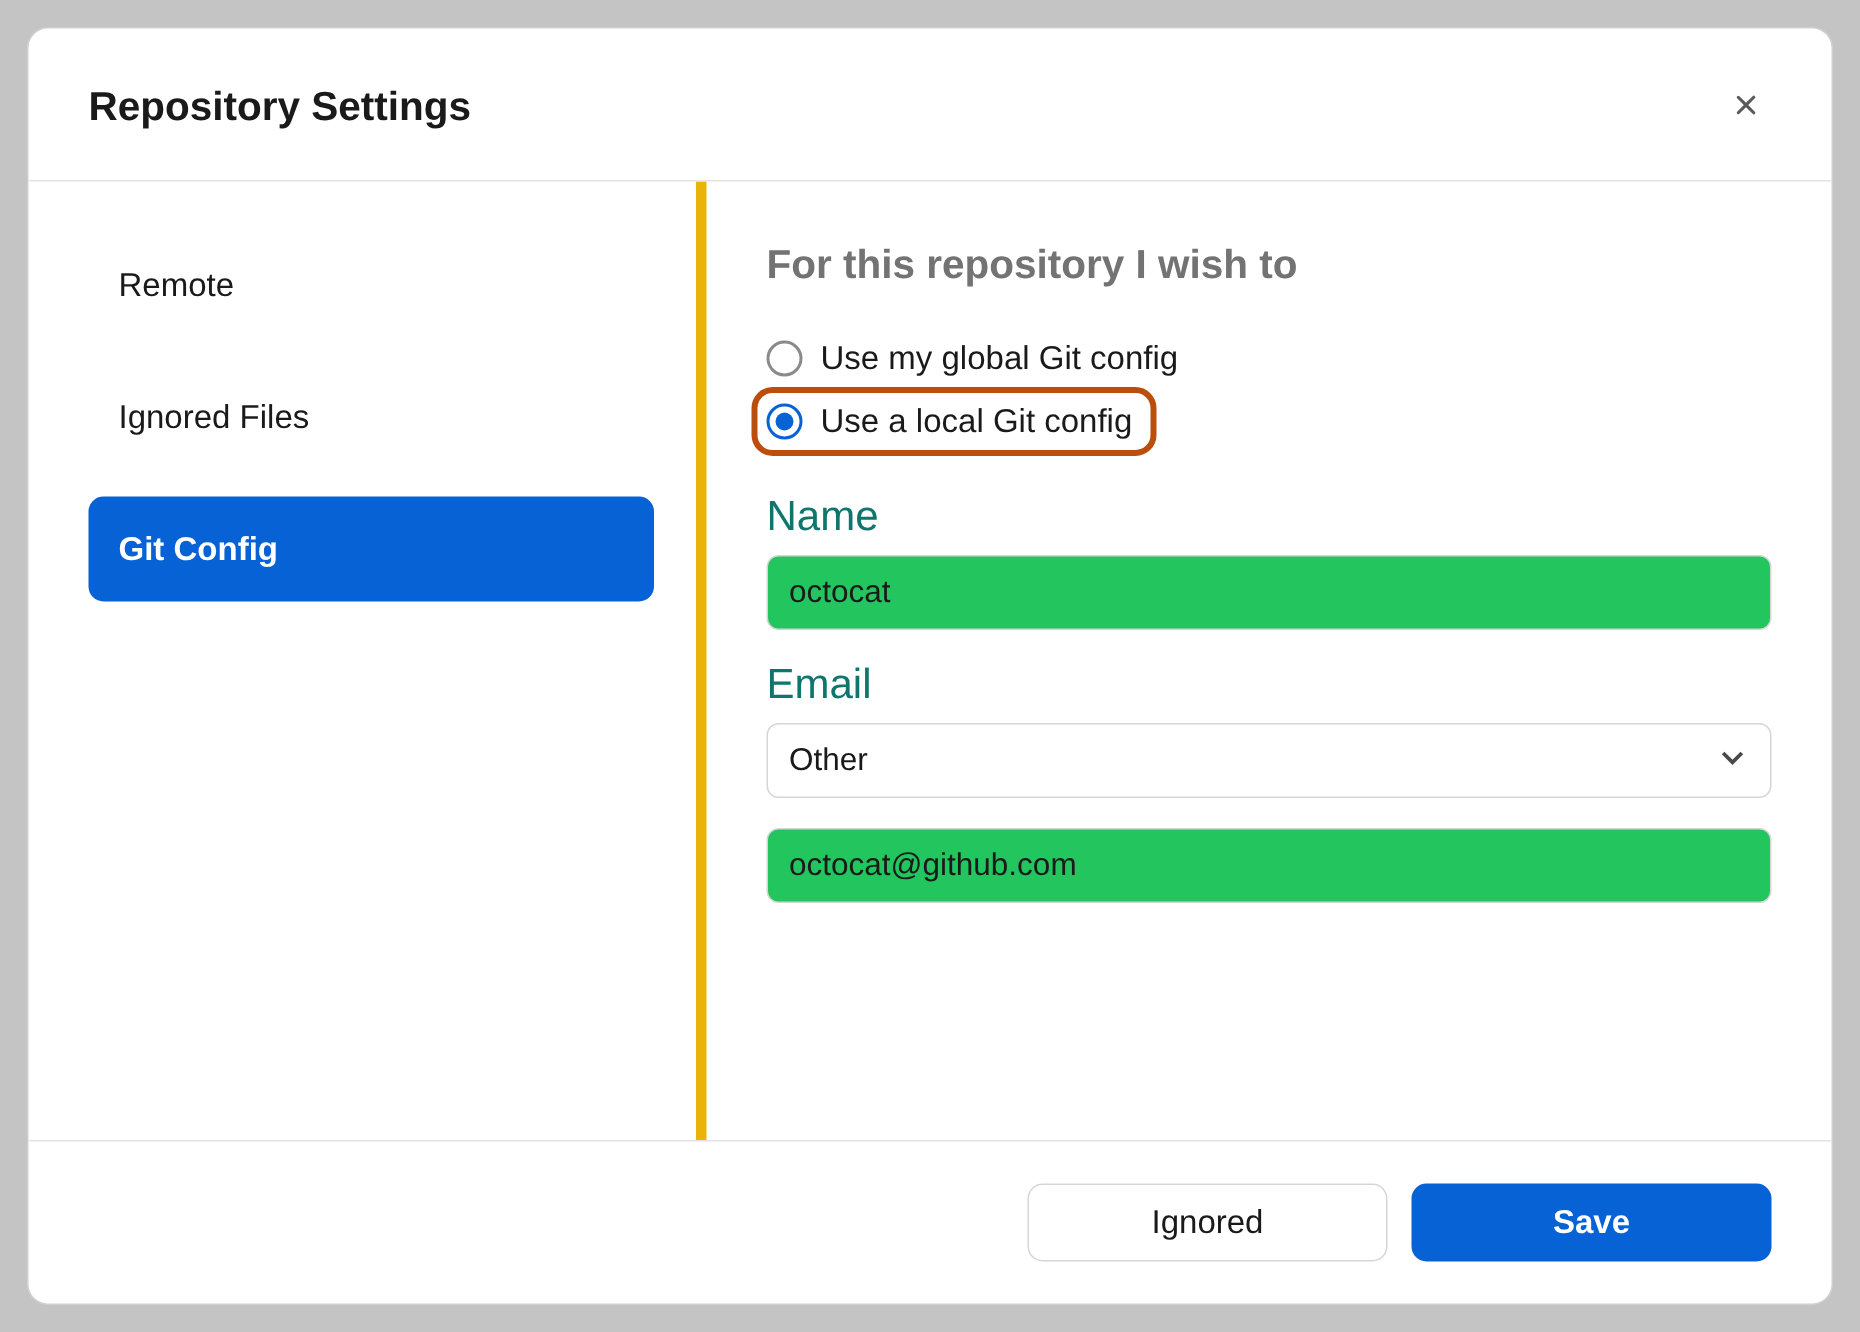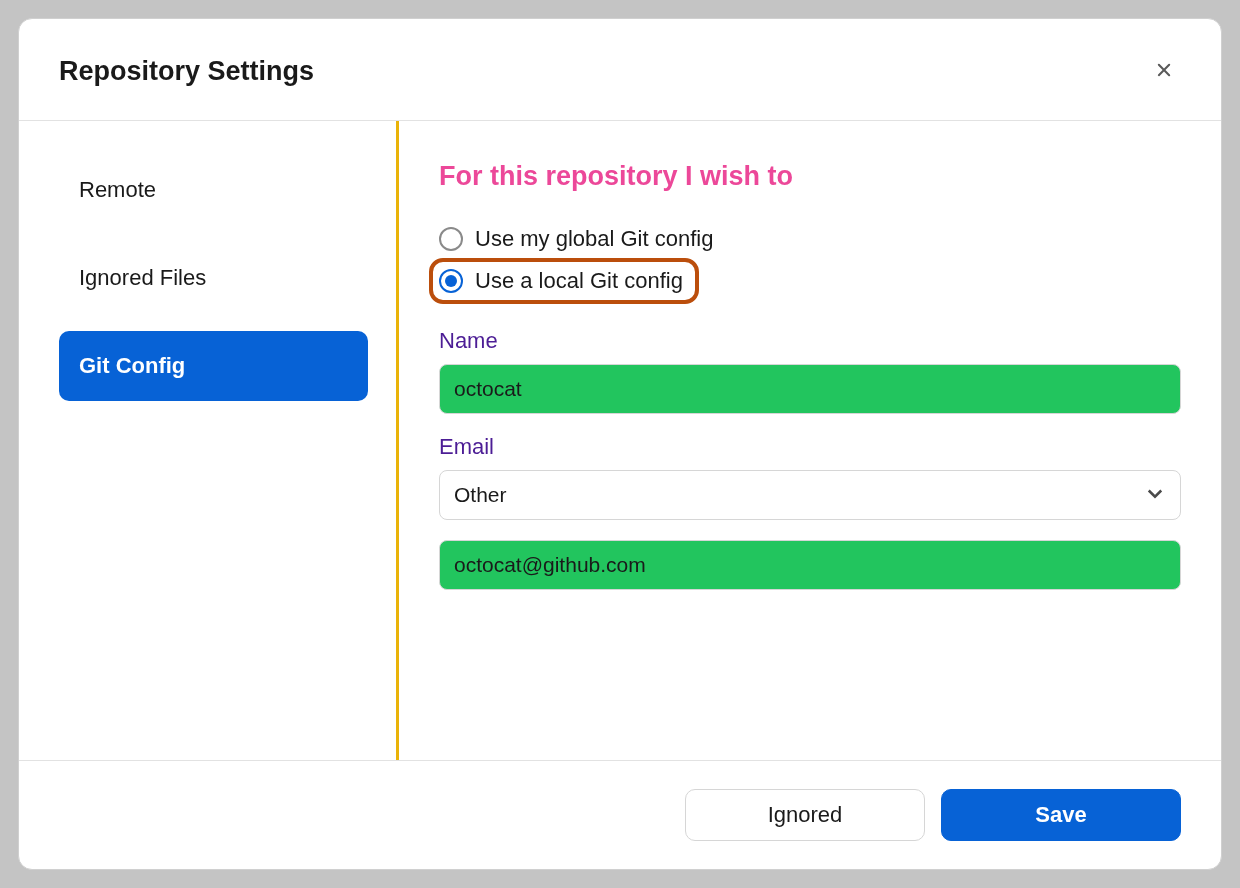--- a/index.html
+++ b/index.html
@@ -61,22 +61,22 @@
     .close-btn svg {
       width: 22px;
       height: 22px;
     }
     .dialog-body {
       flex: 1;
       display: flex;
       overflow: hidden;
     }
     .sidebar {
-      width: 380px;
-      border-right: 3px solid #eab308;
+      width: 452px;
+      border-right: 7px solid #eab308;
       padding: 34px 28px 0 40px;
     }
     .sidebar-item {
       padding: 22px 20px;
       font-size: 22px;
       color: #1a1a1a;
       cursor: pointer;
       border-radius: 10px;
       margin-bottom: 18px;
     }
@@ -85,21 +85,21 @@
       color: #ffffff;
       font-weight: 600;
     }
     .main-pane {
       flex: 1;
       padding: 40px 40px 0 40px;
     }
     .section-heading {
       font-size: 27px;
       font-weight: 700;
-      color: #ec4899;
+      color: #737373;
       margin-bottom: 28px;
     }
     .radio-group {
       margin-bottom: 24px;
     }
     .radio-row {
       display: flex;
       align-items: center;
       gap: 12px;
       font-size: 22px;
@@ -132,22 +132,22 @@
       content: "";
       width: 12px;
       height: 12px;
       background: #0762d6;
       border-radius: 50%;
     }
     .field-block {
       margin-bottom: 20px;
     }
     .field-label {
-      font-size: 22px;
-      color: #4c1d95;
+      font-size: 28px;
+      color: #0f766e;
       margin-bottom: 10px;
       display: block;
     }
     .text-input {
       width: 100%;
       padding: 12px 14px;
       font-size: 21px;
       border: 1px solid #d6d6d6;
       border-radius: 8px;
       color: #1a1a1a;

